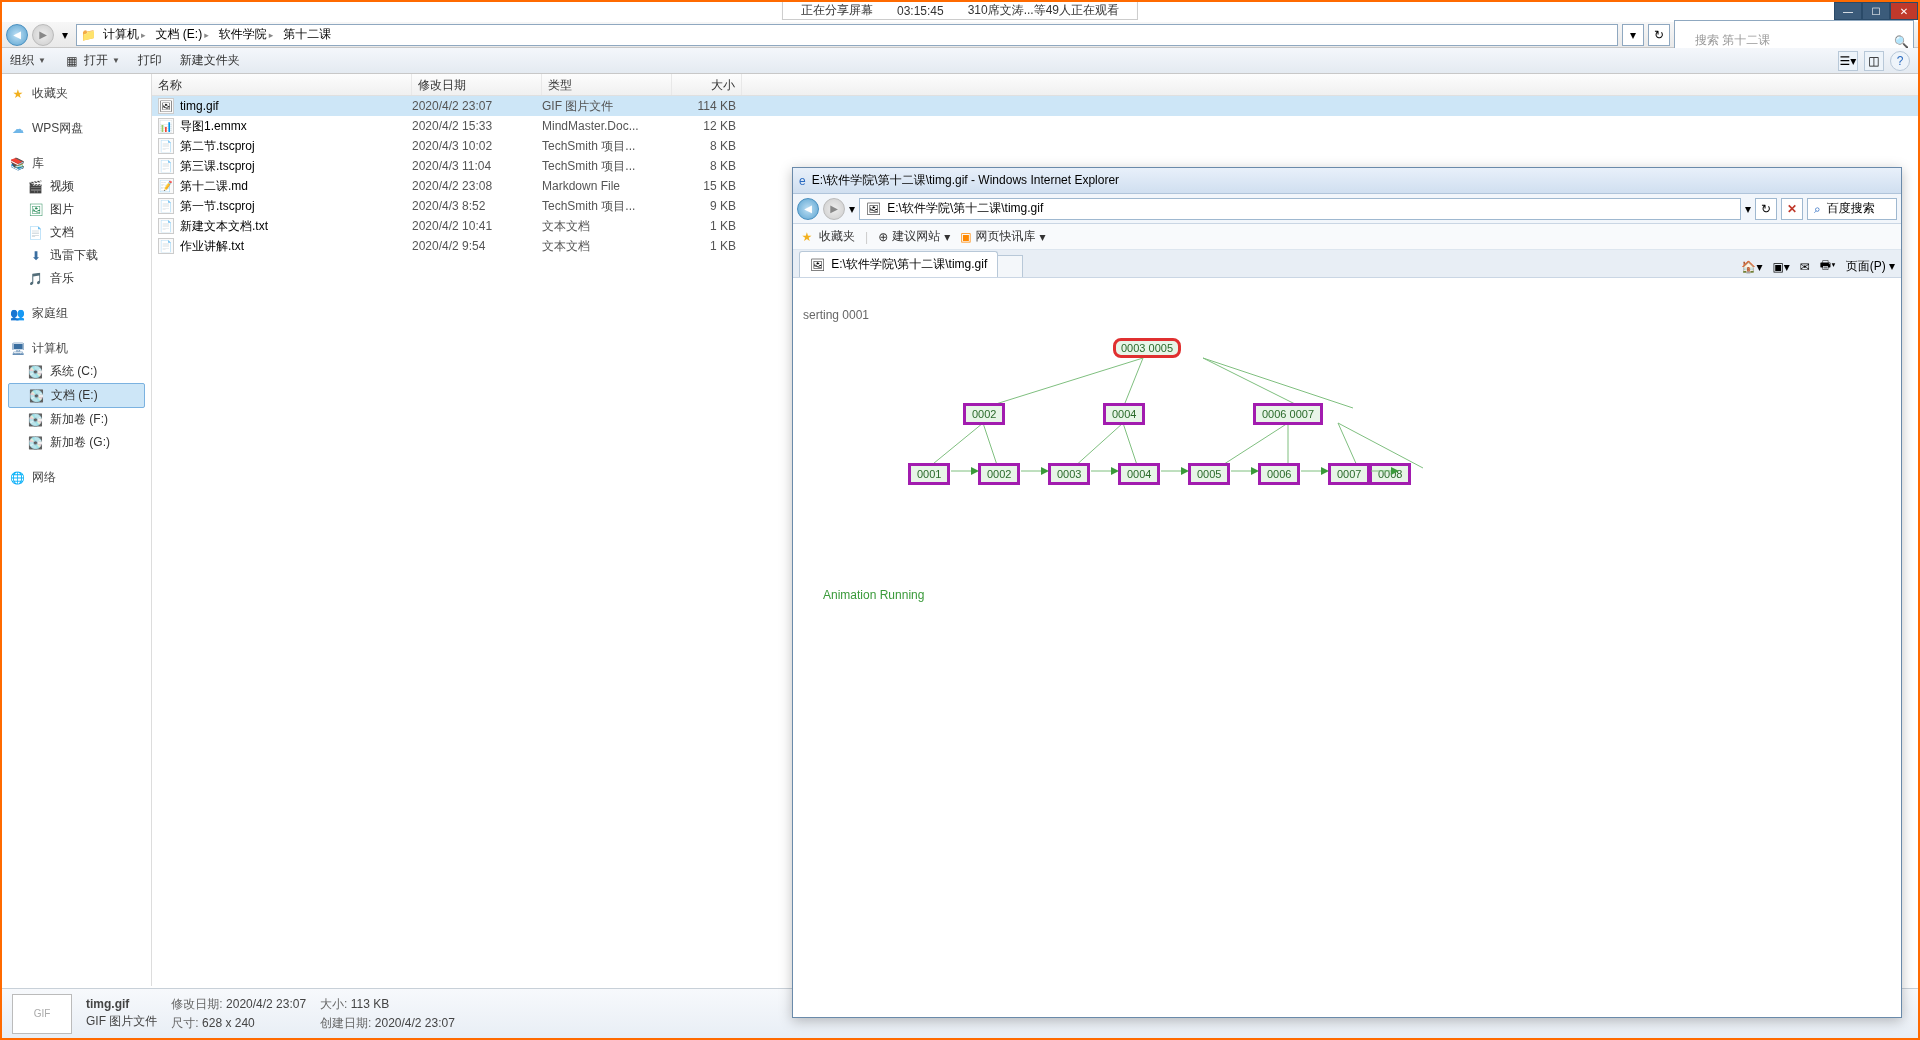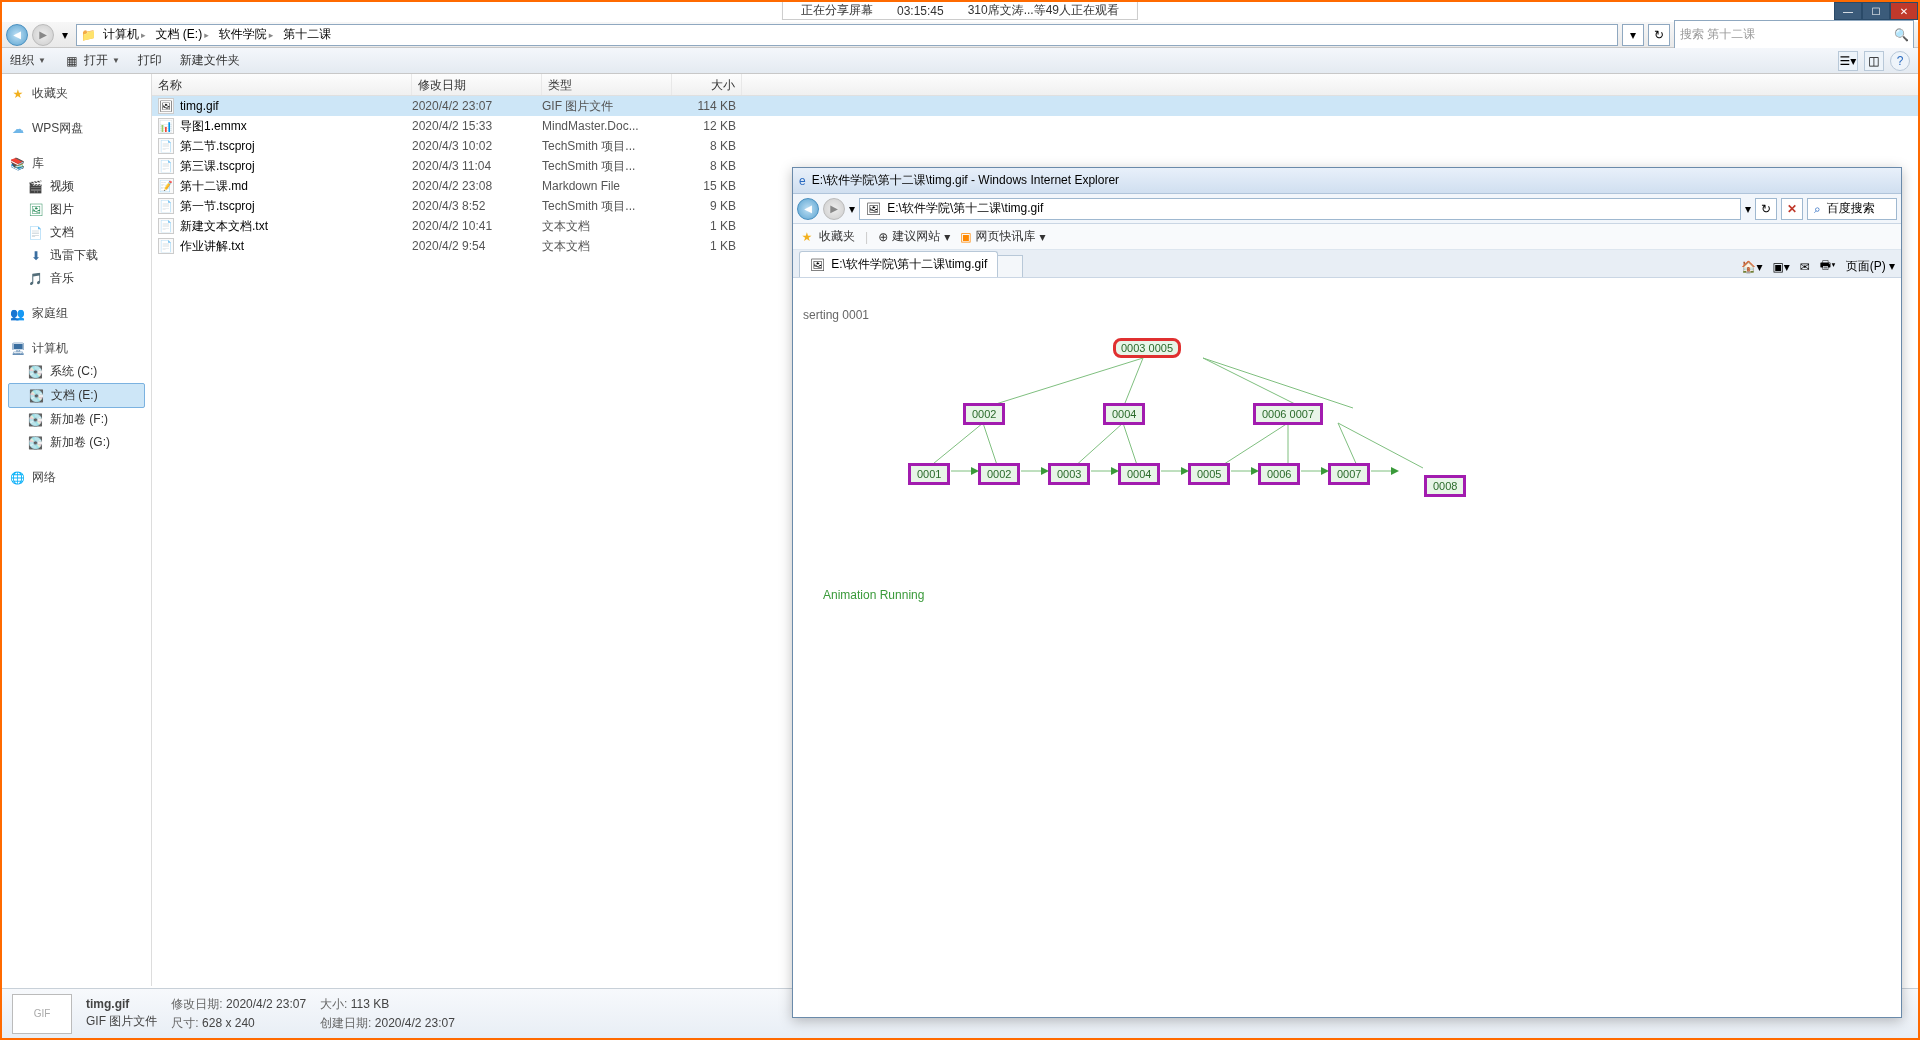--- a/index.html
+++ b/index.html
@@ -15,21 +15,21 @@
 
 
 .address-row { position: absolute; top: 20px; left: 0; right: 0; height: 26px; background: linear-gradient(#f7f7f7,#e9e9e9); border-bottom: 1px solid #c8c8c8; display: flex; align-items: center; padding: 0 4px; gap: 4px; }
 .nav-btn { width: 22px; height: 22px; border-radius: 50%; background: radial-gradient(#bfe0f5,#5aa3d0); border: 1px solid #4a90c0; display:flex; align-items:center; justify-content:center; color:#fff; font-size:10px;}
 .nav-btn.fwd { background: radial-gradient(#eee,#ccc); border-color:#bbb; color:#888;}
 .addr-drop { width:14px; display:flex; align-items:center; justify-content:center;}
 .breadcrumb { flex: 1; background: #fff; border: 1px solid #8fa8c0; height: 22px; display: flex; align-items: center; padding: 0 4px; gap: 2px; }
 .crumb { display: flex; align-items: center; gap: 2px; padding: 0 4px; }
 .crumb .chev { color: #888; font-size: 9px; }
 .addr-refresh { width: 22px; height:22px; border:1px solid #8fa8c0; background:#fff; display:flex; align-items:center; justify-content:center;}
-.search-box { width: 240px; background: #fff; border: 1px solid #8fa8c0; height: 30px; display: flex; align-items: center; padding: 0 5px; color: #999; position: relative; }
+.search-box { width: 240px; background: #fff; border: 1px solid #8fa8c0; height: 30px; display: flex; align-items: flex-end; padding: 0 20px; color: #999; position: relative; }
 .search-box .mag { position: absolute; right: 4px; color: #5a7da0; }
 
 
 .toolbar { position: absolute; top: 46px; left: 0; right: 0; height: 26px; background: linear-gradient(#f4f7fb,#e4eaf1); border-bottom: 1px solid #c8c8c8; display: flex; align-items: center; padding: 0 8px; gap: 18px; }
 .tool { display: flex; align-items: center; gap: 4px; color: #333; }
 .tool .tri { font-size: 8px; color: #555; }
 .toolbar-right { margin-left: auto; display: flex; gap: 6px; align-items: center; }
 .tb-icon { width: 20px; height: 20px; border: 1px solid #b8c8d8; background: #eef4fa; display:flex; align-items:center; justify-content:center;}
 
 
@@ -402,21 +402,21 @@
       <div class="node" style="top:95px; left:300px;">0004</div>
       <div class="node" style="top:95px; left:450px;">0006   0007</div>
 
       <div class="node" style="top:155px; left:105px;">0001</div>
       <div class="node" style="top:155px; left:175px;">0002</div>
       <div class="node" style="top:155px; left:245px;">0003</div>
       <div class="node" style="top:155px; left:315px;">0004</div>
       <div class="node" style="top:155px; left:385px;">0005</div>
       <div class="node" style="top:155px; left:455px;">0006</div>
       <div class="node" style="top:155px; left:525px;">0007</div>
-      <div class="node" style="top:155px; left:621px;margin-top:12px;">0008</div>
+      <div class="node" style="top:155px; left:566px;">0008</div>
 
       <svg class="lines arrows" width="700" height="200" style="left:80px; top:10px;">
         <g>
             <line x1="68" y1="153" x2="88" y2="153"></line>
             <polygon points="88,149 96,153 88,157"></polygon>
           </g>
         <g>
             <line x1="138" y1="153" x2="158" y2="153"></line>
             <polygon points="158,149 166,153 158,157"></polygon>
           </g>

